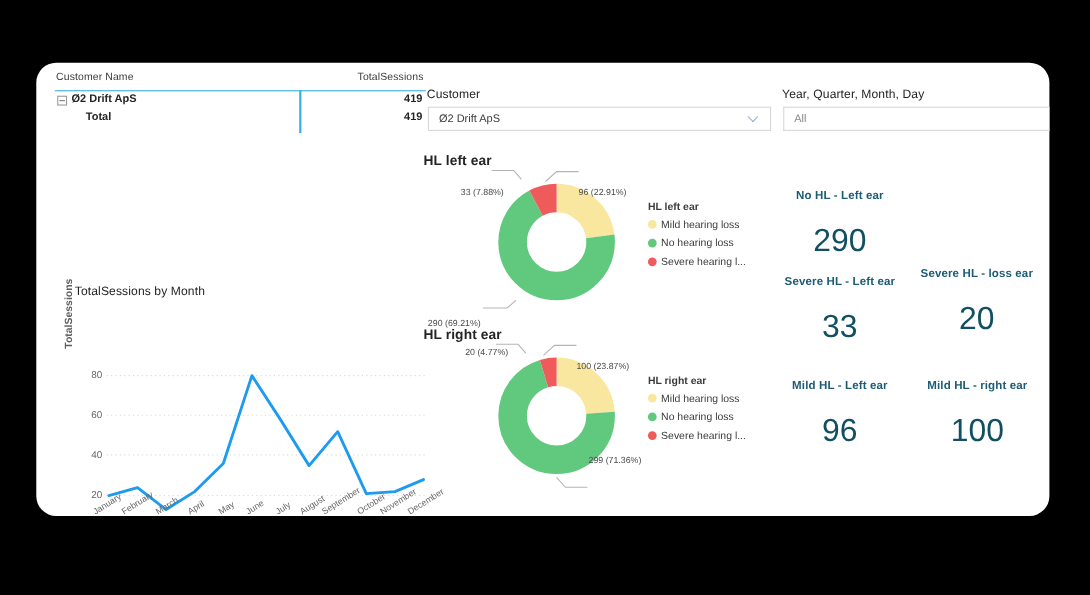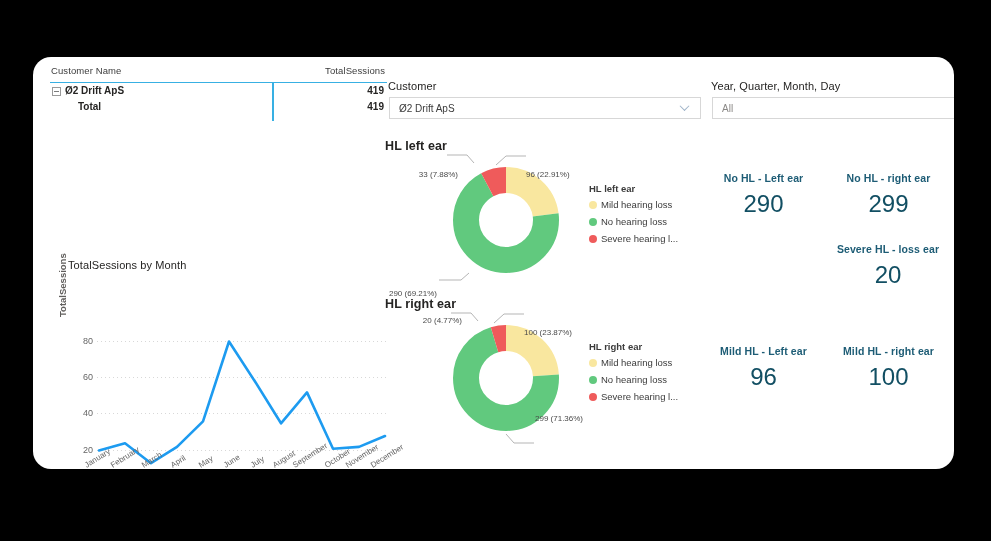--- a/index.html
+++ b/index.html
@@ -218,24 +218,24 @@
   
   .kpi { position: absolute; text-align: center; }
   .kpi .k-title {
     font-size: 10.5px;
     font-weight: bold;
     color: #1d5c75;
     line-height: 13px;
     letter-spacing: .1px;
   }
   .kpi .k-value {
-    font-size: 24px;
+    font-size: 29px;
     color: #124f63;
     line-height: 30px;
-    margin-top: 4px;
+    margin-top: 19px;
     font-weight: normal;
   }
 </style>
 </head>
 <body>
 
 <div id="root">
   <div id="canvas">
 
     <div id="matrix">
@@ -361,25 +361,25 @@
       <span class="dot" style="background:#61C97E;"></span><span>No hearing loss</span>
     </div>
     <div class="legend-item" style="left:556px; top:334px;">
       <span class="dot" style="background:#EF5B5B;"></span><span>Severe hearing l...</span>
     </div>
 
     <div class="kpi" style="left:668px; top:115px; width:125px;">
       <div class="k-title">No HL - Left ear</div>
       <div class="k-value">290</div>
     </div>
-    <div class="kpi" style="left:793px; top:115px; width:125px;">
-      <div class="k-title">No HL - right ear</div>
-      <div class="k-value">299</div>
-    </div>
-
+
+    <div class="kpi" style="left:668px; top:193px; width:125px;">
+      <div class="k-title">Severe HL - Left ear</div>
+      <div class="k-value">33</div>
+    </div>
     <div class="kpi" style="left:800px; top:186px; width:110px;">
       <div class="k-title">Severe HL - loss ear</div>
       <div class="k-value">20</div>
     </div>
 
     <div class="kpi" style="left:668px; top:288px; width:125px;">
       <div class="k-title">Mild HL - Left ear</div>
       <div class="k-value">96</div>
     </div>
     <div class="kpi" style="left:793px; top:288px; width:125px;">

